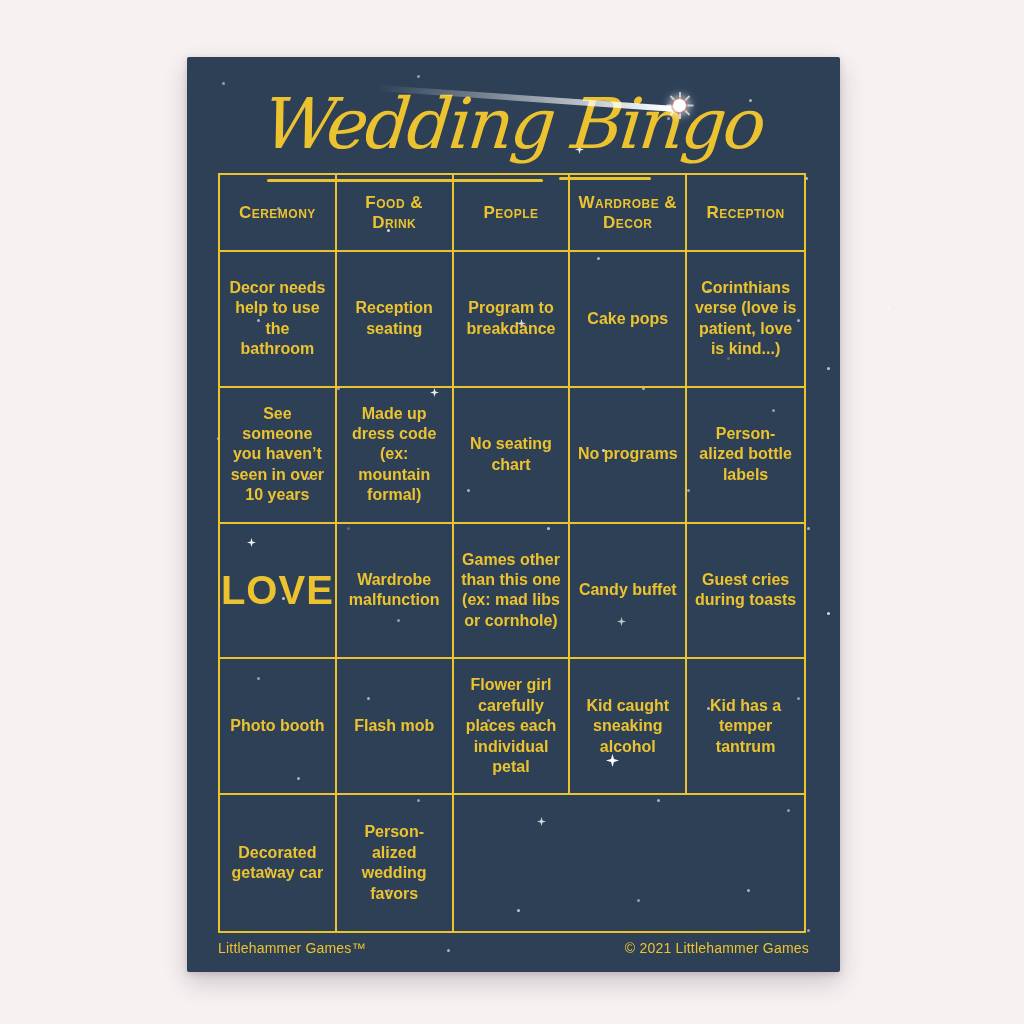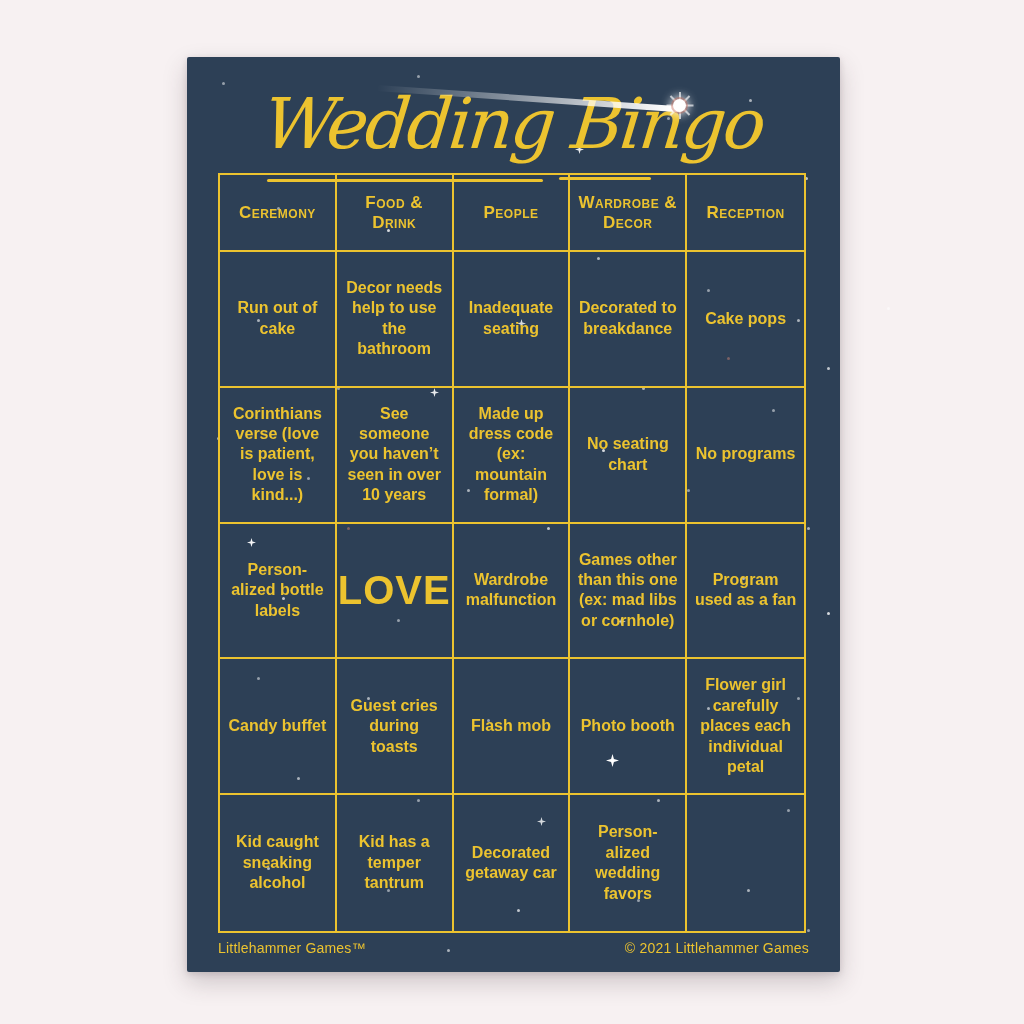--- a/index.html
+++ b/index.html
@@ -159,42 +159,40 @@
     <div class="swash swash-bingo"></div>
   </div>
 
   <div class="board">
     <div class="hcell">Ceremony</div>
     <div class="hcell">Food &amp; Drink</div>
     <div class="hcell">People</div>
     <div class="hcell">Wardrobe &amp; Decor</div>
     <div class="hcell">Reception</div>
 
-    <div class="cell">Run out of cake</div>
     <div class="cell">Decor needs help to use the bathroom</div>
-    <div class="cell">Inadequate seating</div>
-    <div class="cell">Decorated to breakdance</div>
+    <div class="cell">Reception seating</div>
+    <div class="cell">Program to breakdance</div>
 
     <div class="cell">Cake pops</div>
     <div class="cell">Corinthians verse (love is patient, love is kind...)</div>
     <div class="cell">See someone you haven’t seen in over 10 years</div>
     <div class="cell">Made up dress code (ex: mountain formal)</div>
     <div class="cell">No seating chart</div>
 
     <div class="cell">No programs</div>
     <div class="cell">Person-alized bottle labels</div>
     <div class="cell free">LOVE</div>
     <div class="cell">Wardrobe malfunction</div>
     <div class="cell">Games other than this one (ex: mad libs or cornhole)</div>
 
-    <div class="cell">Program used as a fan</div>
     <div class="cell">Candy buffet</div>
     <div class="cell">Guest cries during toasts</div>
+    <div class="cell">Photo booth</div>
     <div class="cell">Flash mob</div>
-    <div class="cell">Photo booth</div>
 
     <div class="cell">Flower girl carefully places each individual petal</div>
     <div class="cell">Kid caught sneaking alcohol</div>
     <div class="cell">Kid has a temper tantrum</div>
     <div class="cell">Decorated getaway car</div>
     <div class="cell">Person-alized wedding favors</div>
   </div>
 
   <div class="footer">
     <span>Littlehammer Games™</span>

